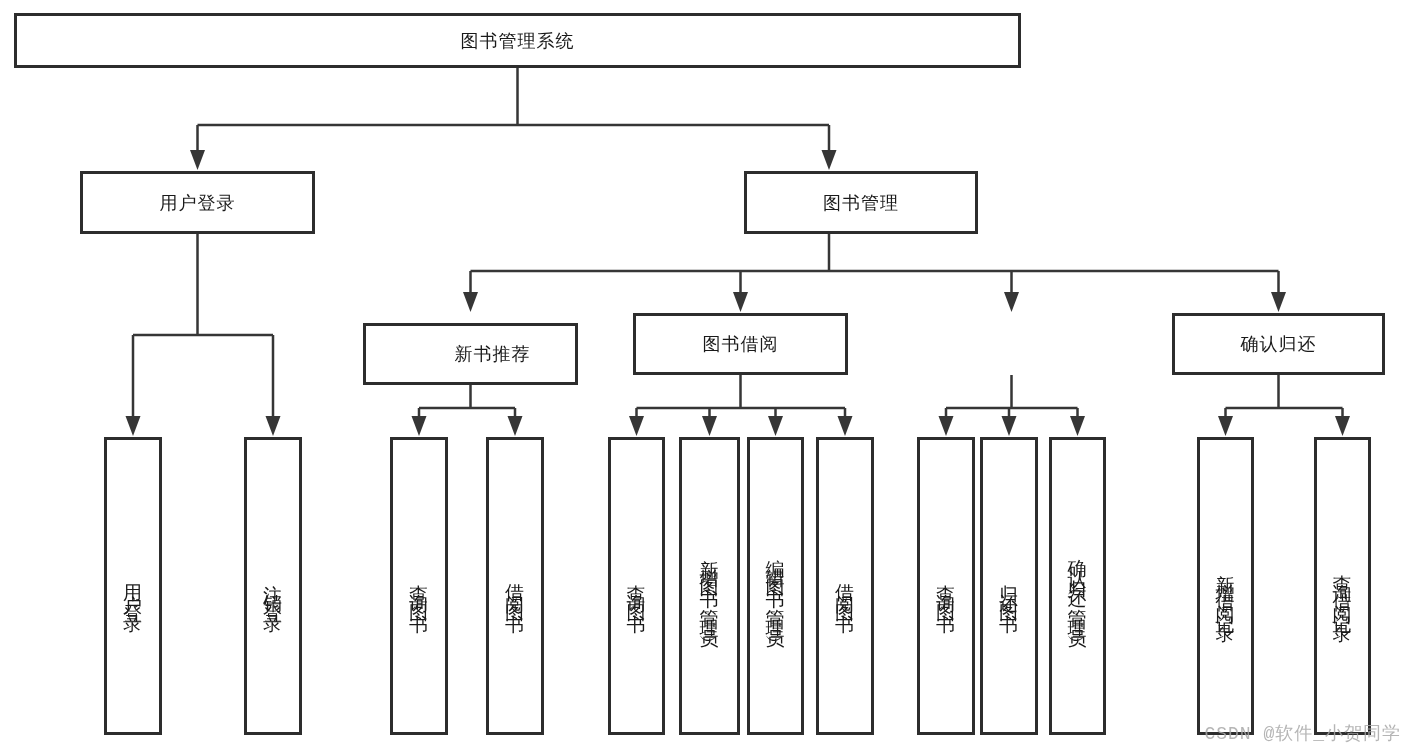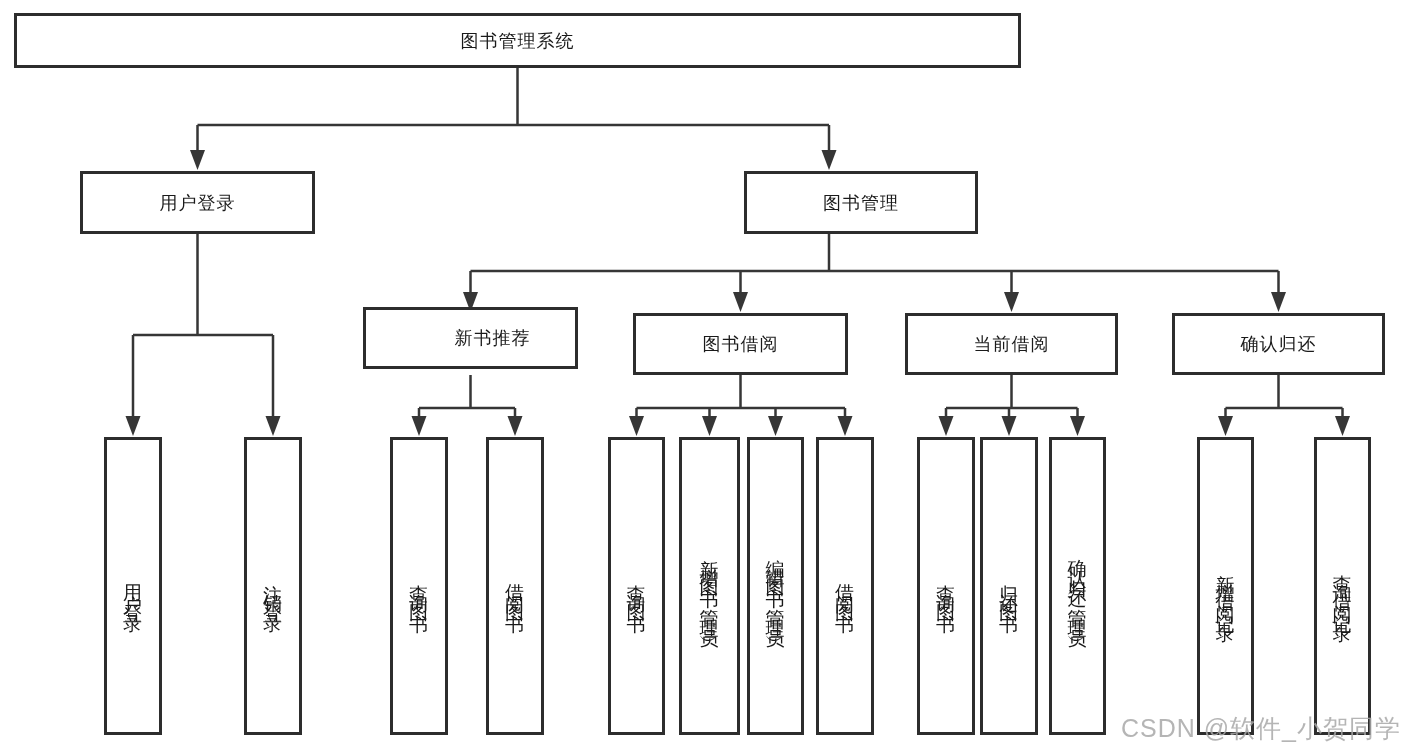--- a/index.html
+++ b/index.html
@@ -35,24 +35,25 @@
     writing-mode: vertical-rl;
     font-size: 19px;
     letter-spacing: 10px;
     line-height: 1;
     padding-top: 6px;
   }
   #watermark {
     position: absolute;
     right: 4px;
     bottom: 2px;
-    font-size: 25px;
+    font-size: 18px;
     color: rgba(168, 168, 168, 0.85);
     letter-spacing: 1px;
     z-index: 3;
+    font-family: Liberation Mono, monospace;
   }
 </style>
 </head>
 <body>
 
 <div id="canvas">
 
   <svg id="edges-svg" viewBox="0 0 1405 747" xmlns="http://www.w3.org/2000/svg">
     <path fill="none" stroke="#363636" stroke-width="2.5" d="M517.5 68V125 M197.5 125H829 M197.5 125V152 M829 125V152
              M197.5 234V335 M133 335H273 M133 335V418 M273 335V418
@@ -71,23 +72,22 @@
              M938.5 416L953.5 416L946 436Z M1001.5 416L1016.5 416L1009 436Z
              M1070 416L1085 416L1077.5 436Z
              M1218 416L1233 416L1225.5 436Z M1335 416L1350 416L1342.5 436Z"></path>
   </svg>
 
   <div class="box" style="left:14px; top:13px; width:1007px; height:55px;">图书管理系统</div>
 
   <div class="box" style="left:80px; top:171px; width:235px; height:63px;">用户登录</div>
   <div class="box" style="left:744px; top:171px; width:234px; height:63px;">图书管理</div>
 
-  <div class="box" style="left:363px; top:307px; width:215px; height:62px;padding-left:44px;">新书推荐</div>
+  <div class="box" style="left:363px; top:323px; width:215px; height:62px;padding-left:44px;">新书推荐</div>
   <div class="box" style="left:633px; top:313px; width:215px; height:62px;">图书借阅</div>
-  <div class="box" style="left:905px; top:313px; width:213px; height:62px;">当前借阅</div>
   <div class="box" style="left:1172px; top:313px; width:213px; height:62px;">确认归还</div>
 
   <div class="box vbox" style="left:104px; top:437px; width:58px; height:298px;">用户登录</div>
   <div class="box vbox" style="left:244px; top:437px; width:58px; height:298px;">注销登录</div>
 
   <div class="box vbox" style="left:390px; top:437px; width:58px; height:298px;">查询图书</div>
   <div class="box vbox" style="left:486px; top:437px; width:58px; height:298px;">借阅图书</div>
 
   <div class="box vbox" style="left:608px; top:437px; width:57px; height:298px;">查询图书</div>
   <div class="box vbox" style="left:679px; top:437px; width:61px; height:298px;">新增图书（管理员）</div>

